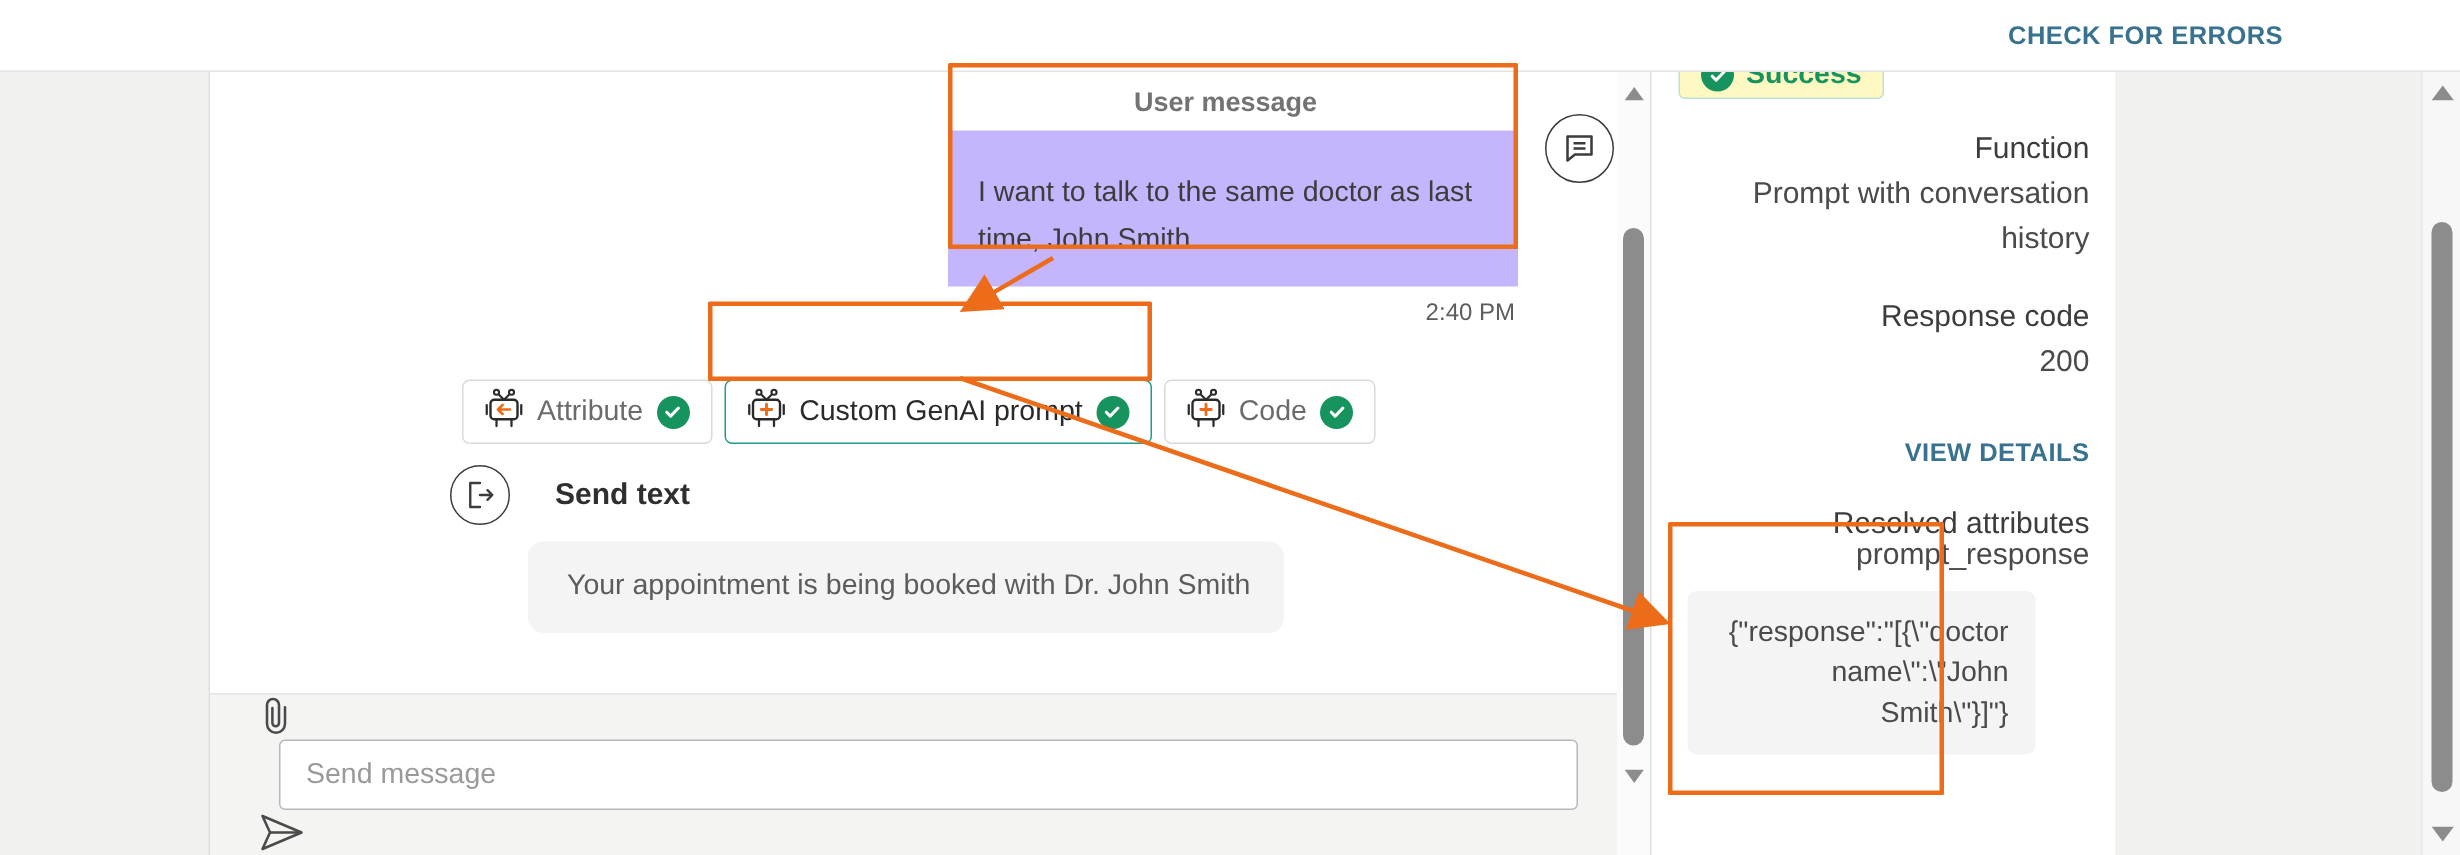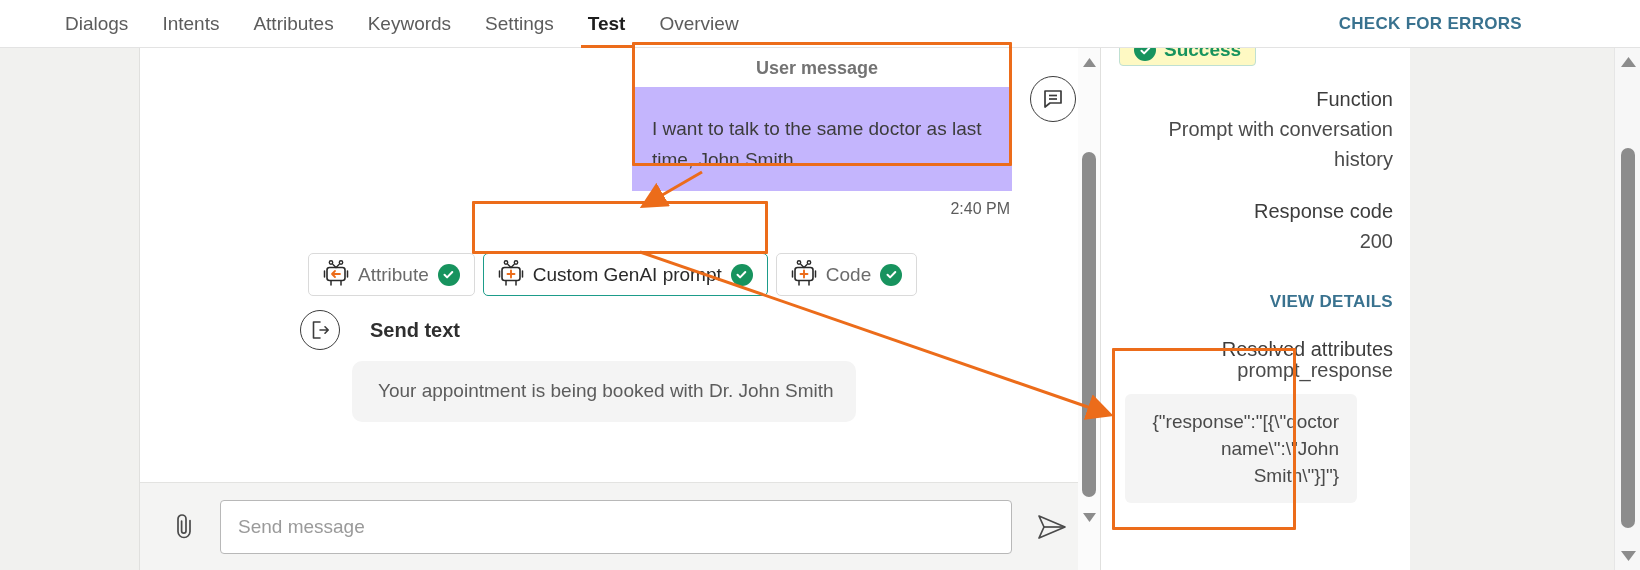--- a/index.html
+++ b/index.html
@@ -108,23 +108,23 @@
   .sendtext-title { font-size: 20px; font-weight: bold; color: #2f2f2f; }
   .bot-bubble {
     margin-top: 11px; margin-left: 52px; background: #f4f4f4;
     border-radius: 10px; padding: 14px 22px 16px 26px;
     font-size: 19px; color: #5c5c5c; line-height: 31px;
     display: inline-block;
   }
 
   
   .composer {
-    position: absolute; left: 0; bottom: 0; width: 960px; height: 88px;
+    position: absolute; left: 0; bottom: 0; width: 960px; height: 108px;
     background: #f4f4f3; border-top: 1px solid #e3e3e1;
-    display: flex; align-items: center; padding: 0 28px;
+    display: flex; padding: 0 28px; flex-direction: column;
   }
   .clip-btn { width: 34px; display: flex; justify-content: center; cursor: pointer; }
   .msg-input {
     flex: 1; height: 54px; margin: 0 20px 0 18px;
     border: 1px solid #b8b8b8; border-radius: 4px; background: #fff;
     font-size: 19px; color: #3c3c3c; padding: 0 17px;
     font-family: "Liberation Sans", sans-serif; outline: none;
   }
   .msg-input::placeholder { color: #9a9a9a; }
   .send-btn { width: 40px; display: flex; justify-content: center; cursor: pointer; }
@@ -192,29 +192,20 @@
     pointer-events: none; border-radius: 1px;
   }
   .anno-svg { position: absolute; left: 0; top: 0; width: 1640px; height: 570px; pointer-events: none; }
 </style>
 </head>
 <body>
 
 <div id="app">
 
   <div class="topnav">
-    <div class="nav-items">
-      <div class="nav-item">Dialogs</div>
-      <div class="nav-item">Intents</div>
-      <div class="nav-item">Attributes</div>
-      <div class="nav-item">Keywords</div>
-      <div class="nav-item">Settings</div>
-      <div class="nav-item active">Test</div>
-      <div class="nav-item">Overview</div>
-    </div>
     <div class="check-errors">CHECK FOR ERRORS</div>
   </div>
 
   <div class="body-area">
 
     <div class="left-rail"></div>
 
     <div class="chat-col">
 
       <div class="chat-scroll-area">

